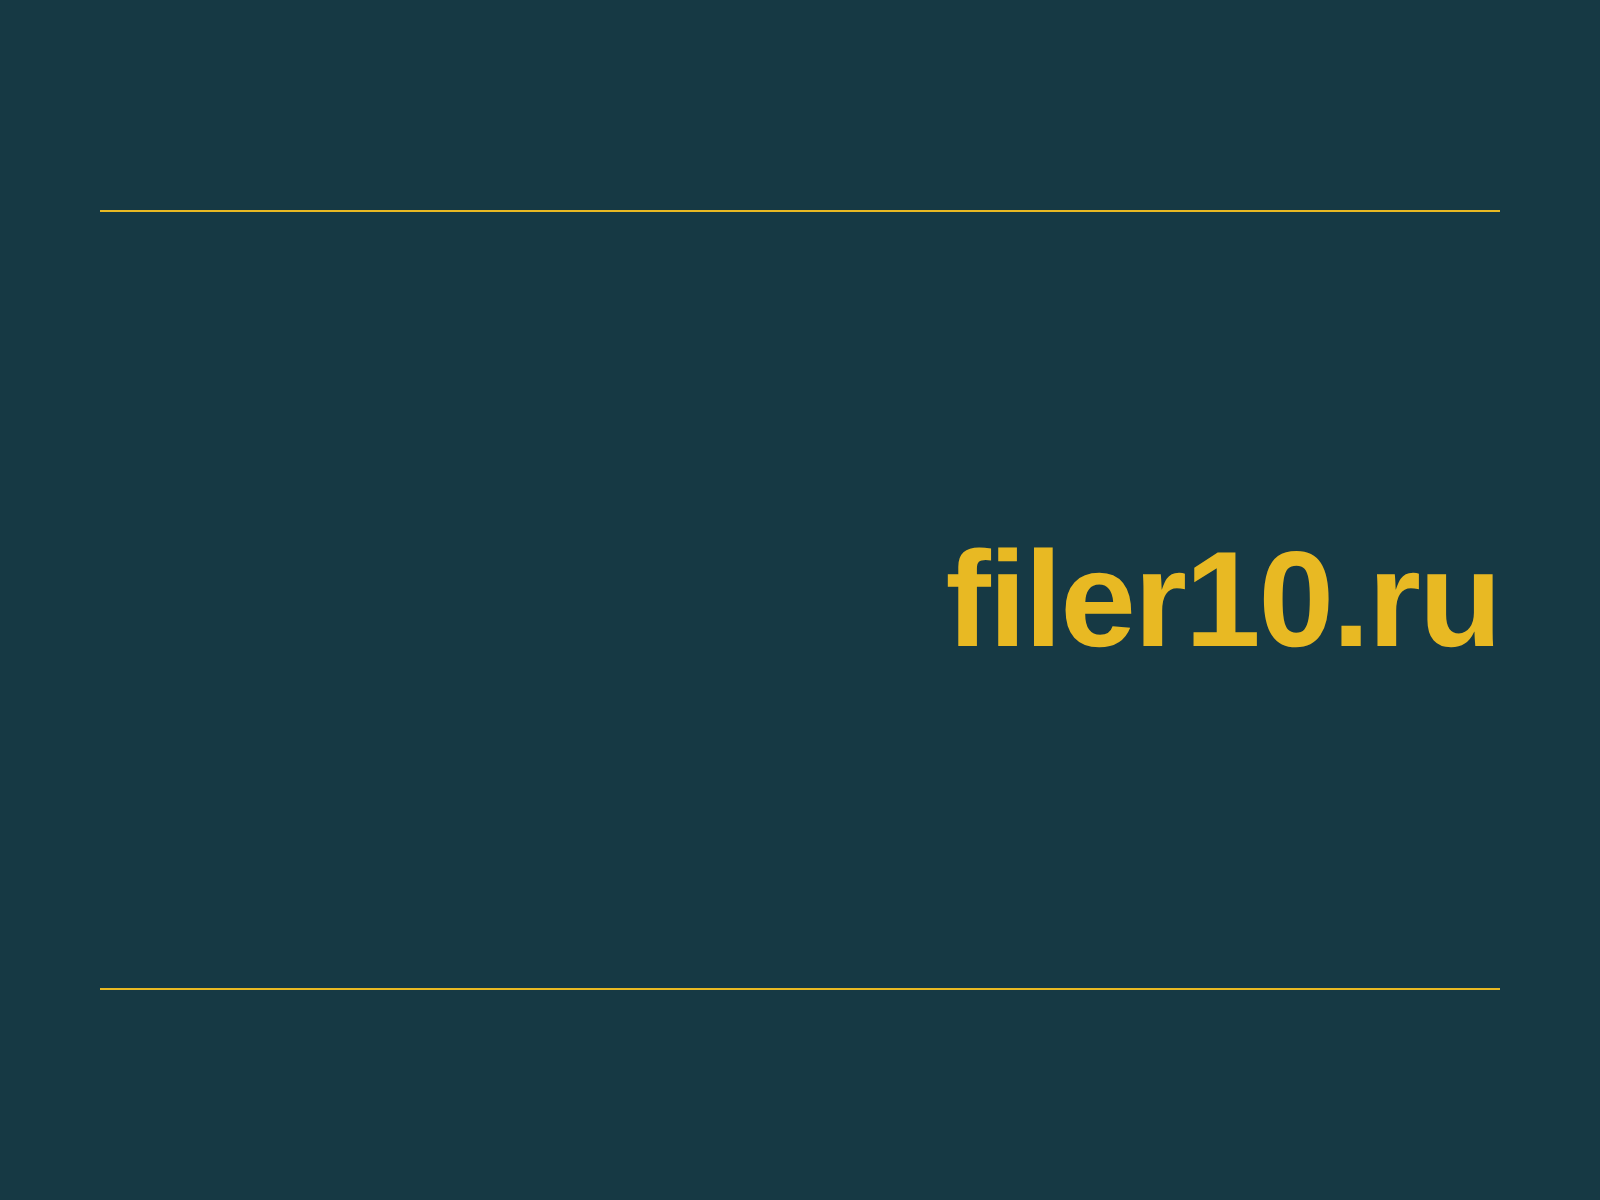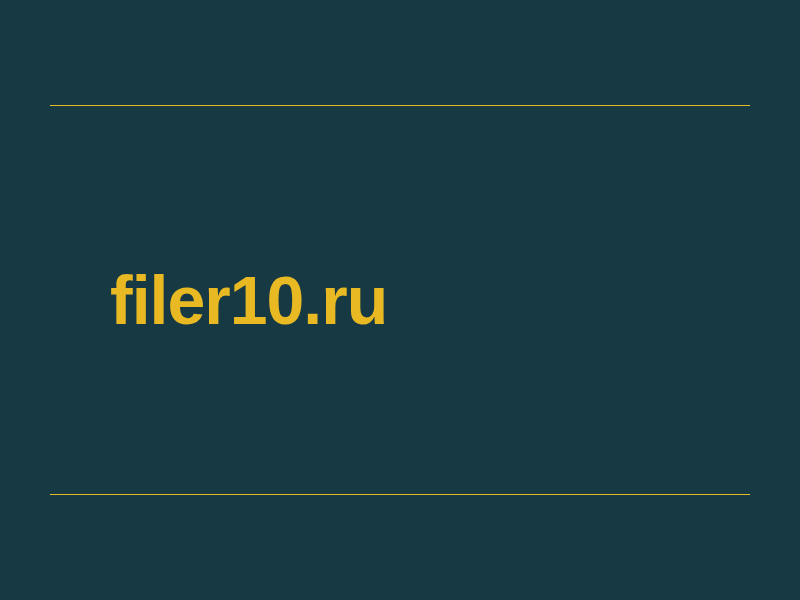--- a/index.html
+++ b/index.html
@@ -1,18 +1,19 @@
 <!DOCTYPE html>
 <html><head>
   <meta charset="utf-8">
   <style>
     * {
       margin: 0;
       padding: 0;
       box-sizing: border-box;
+      text-align: right;
     }
     body {
       width: 800px;
       height: 600px;
       background-color: #163944;
       display: flex;
       align-items: center;
       justify-content: center;
       font-family: Arial, Helvetica, sans-serif;
       overflow: hidden;

